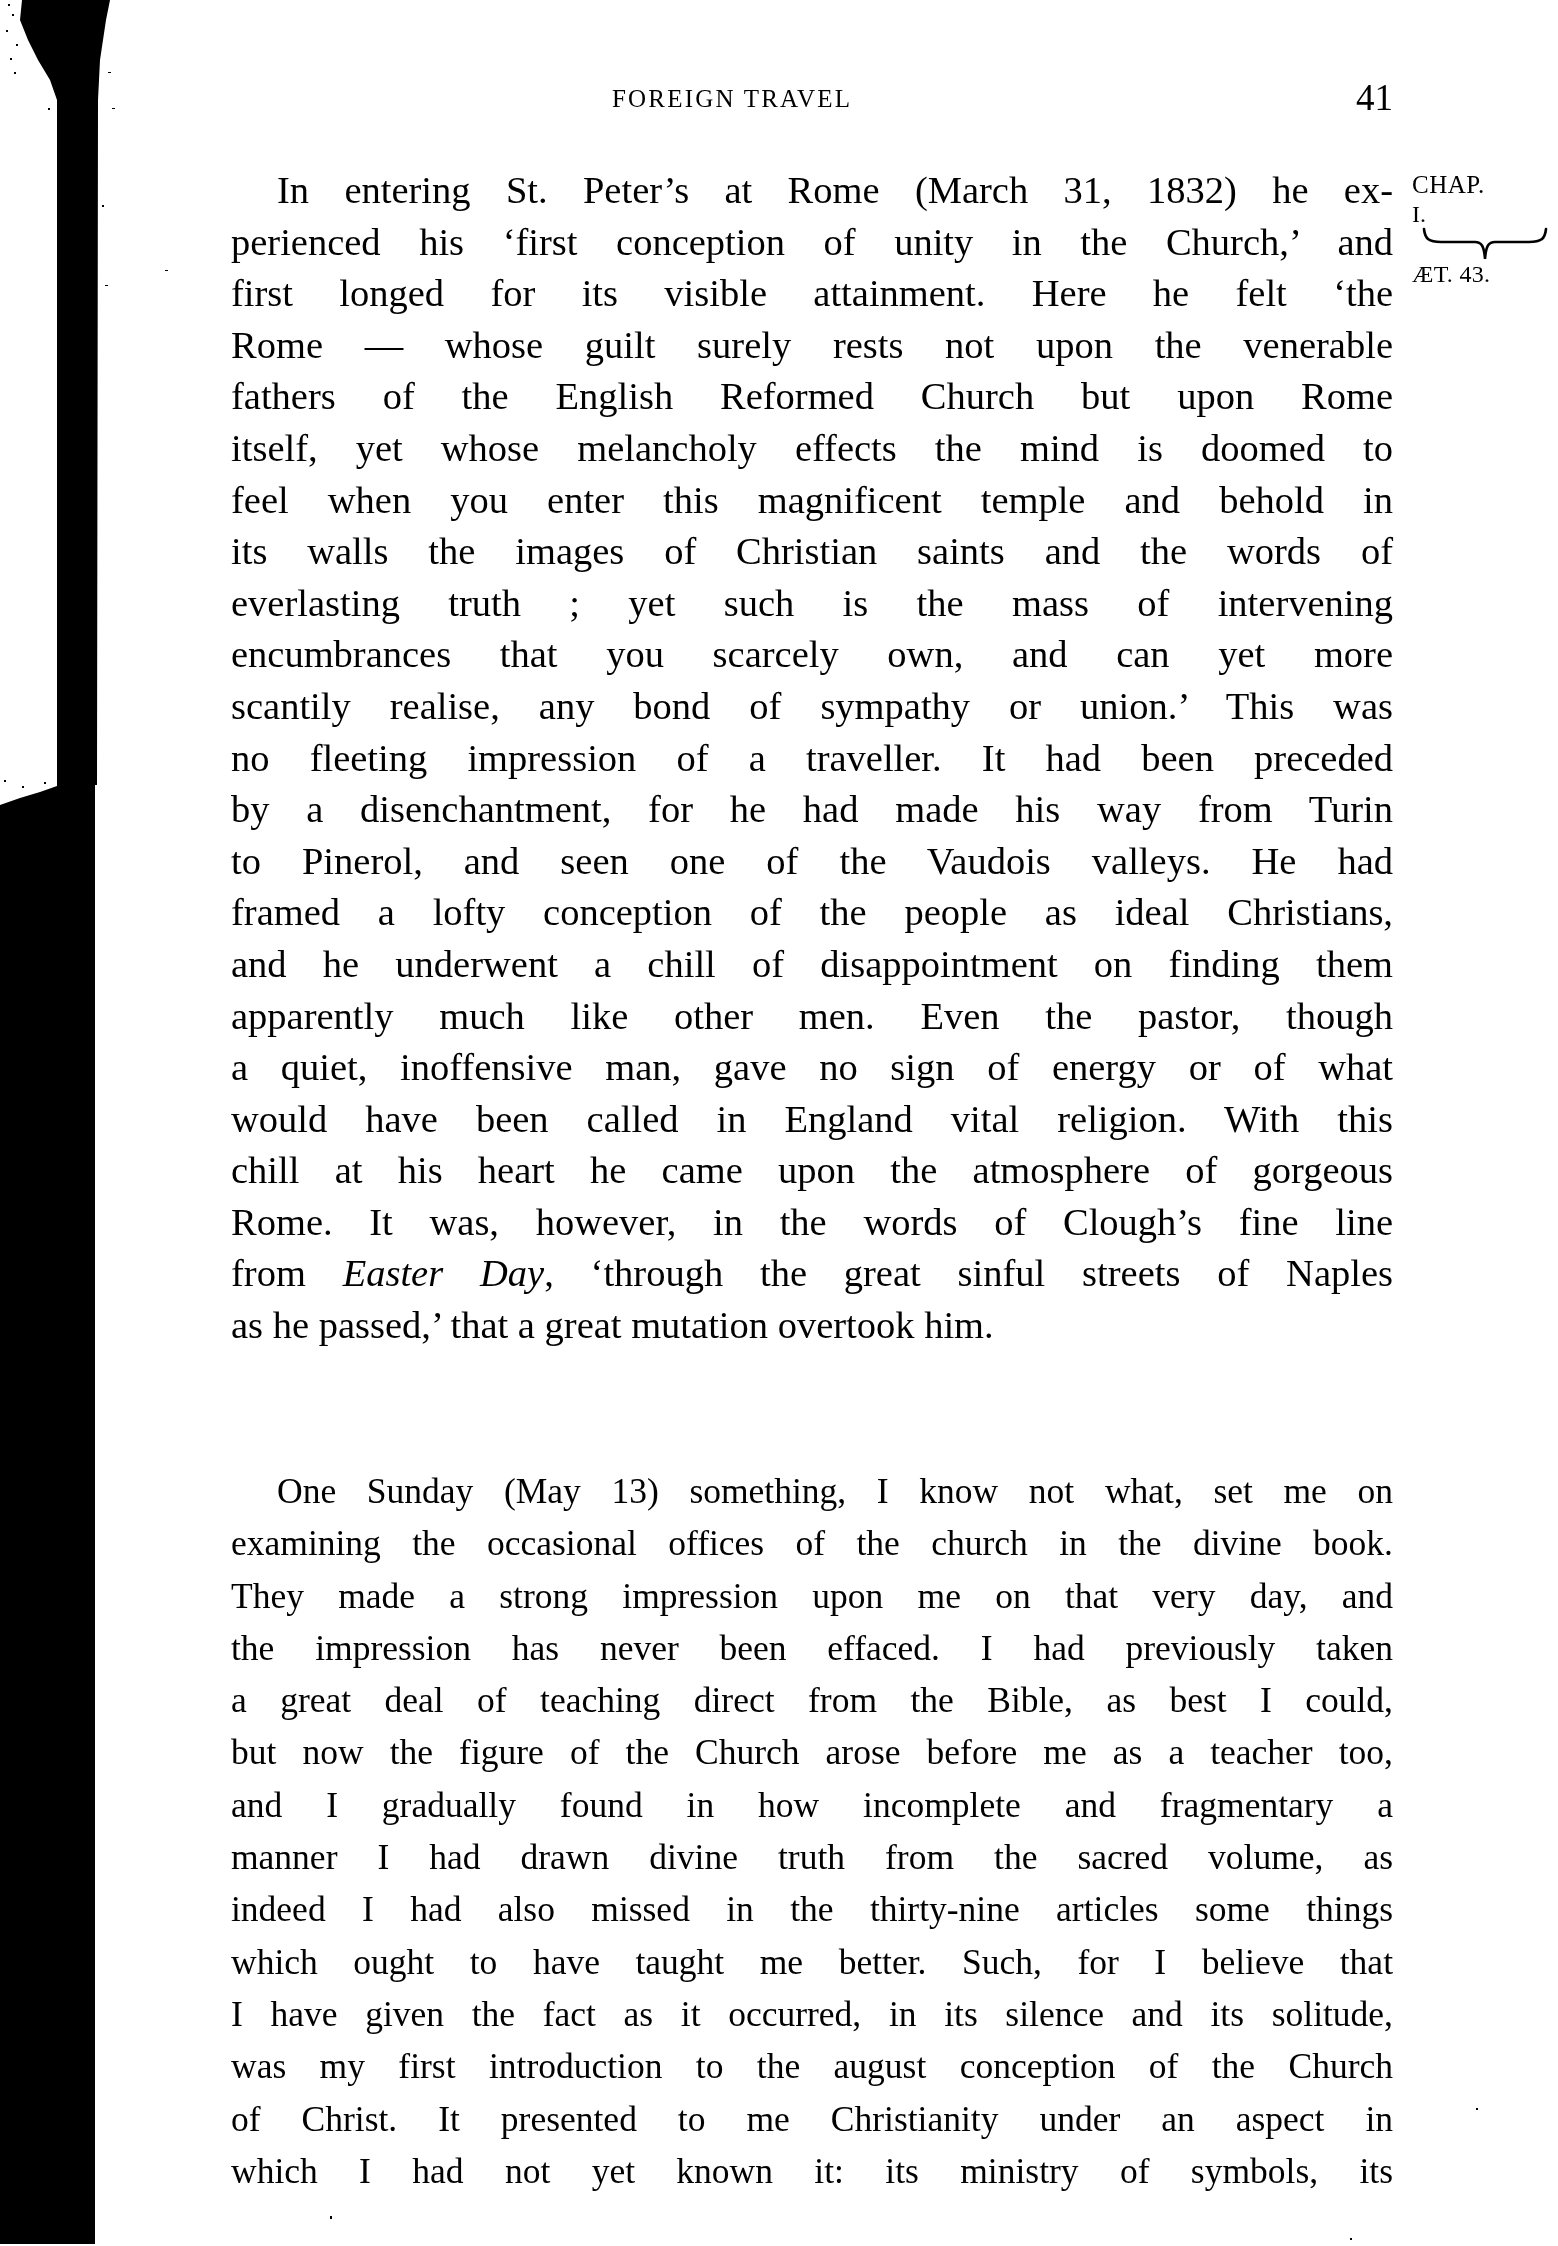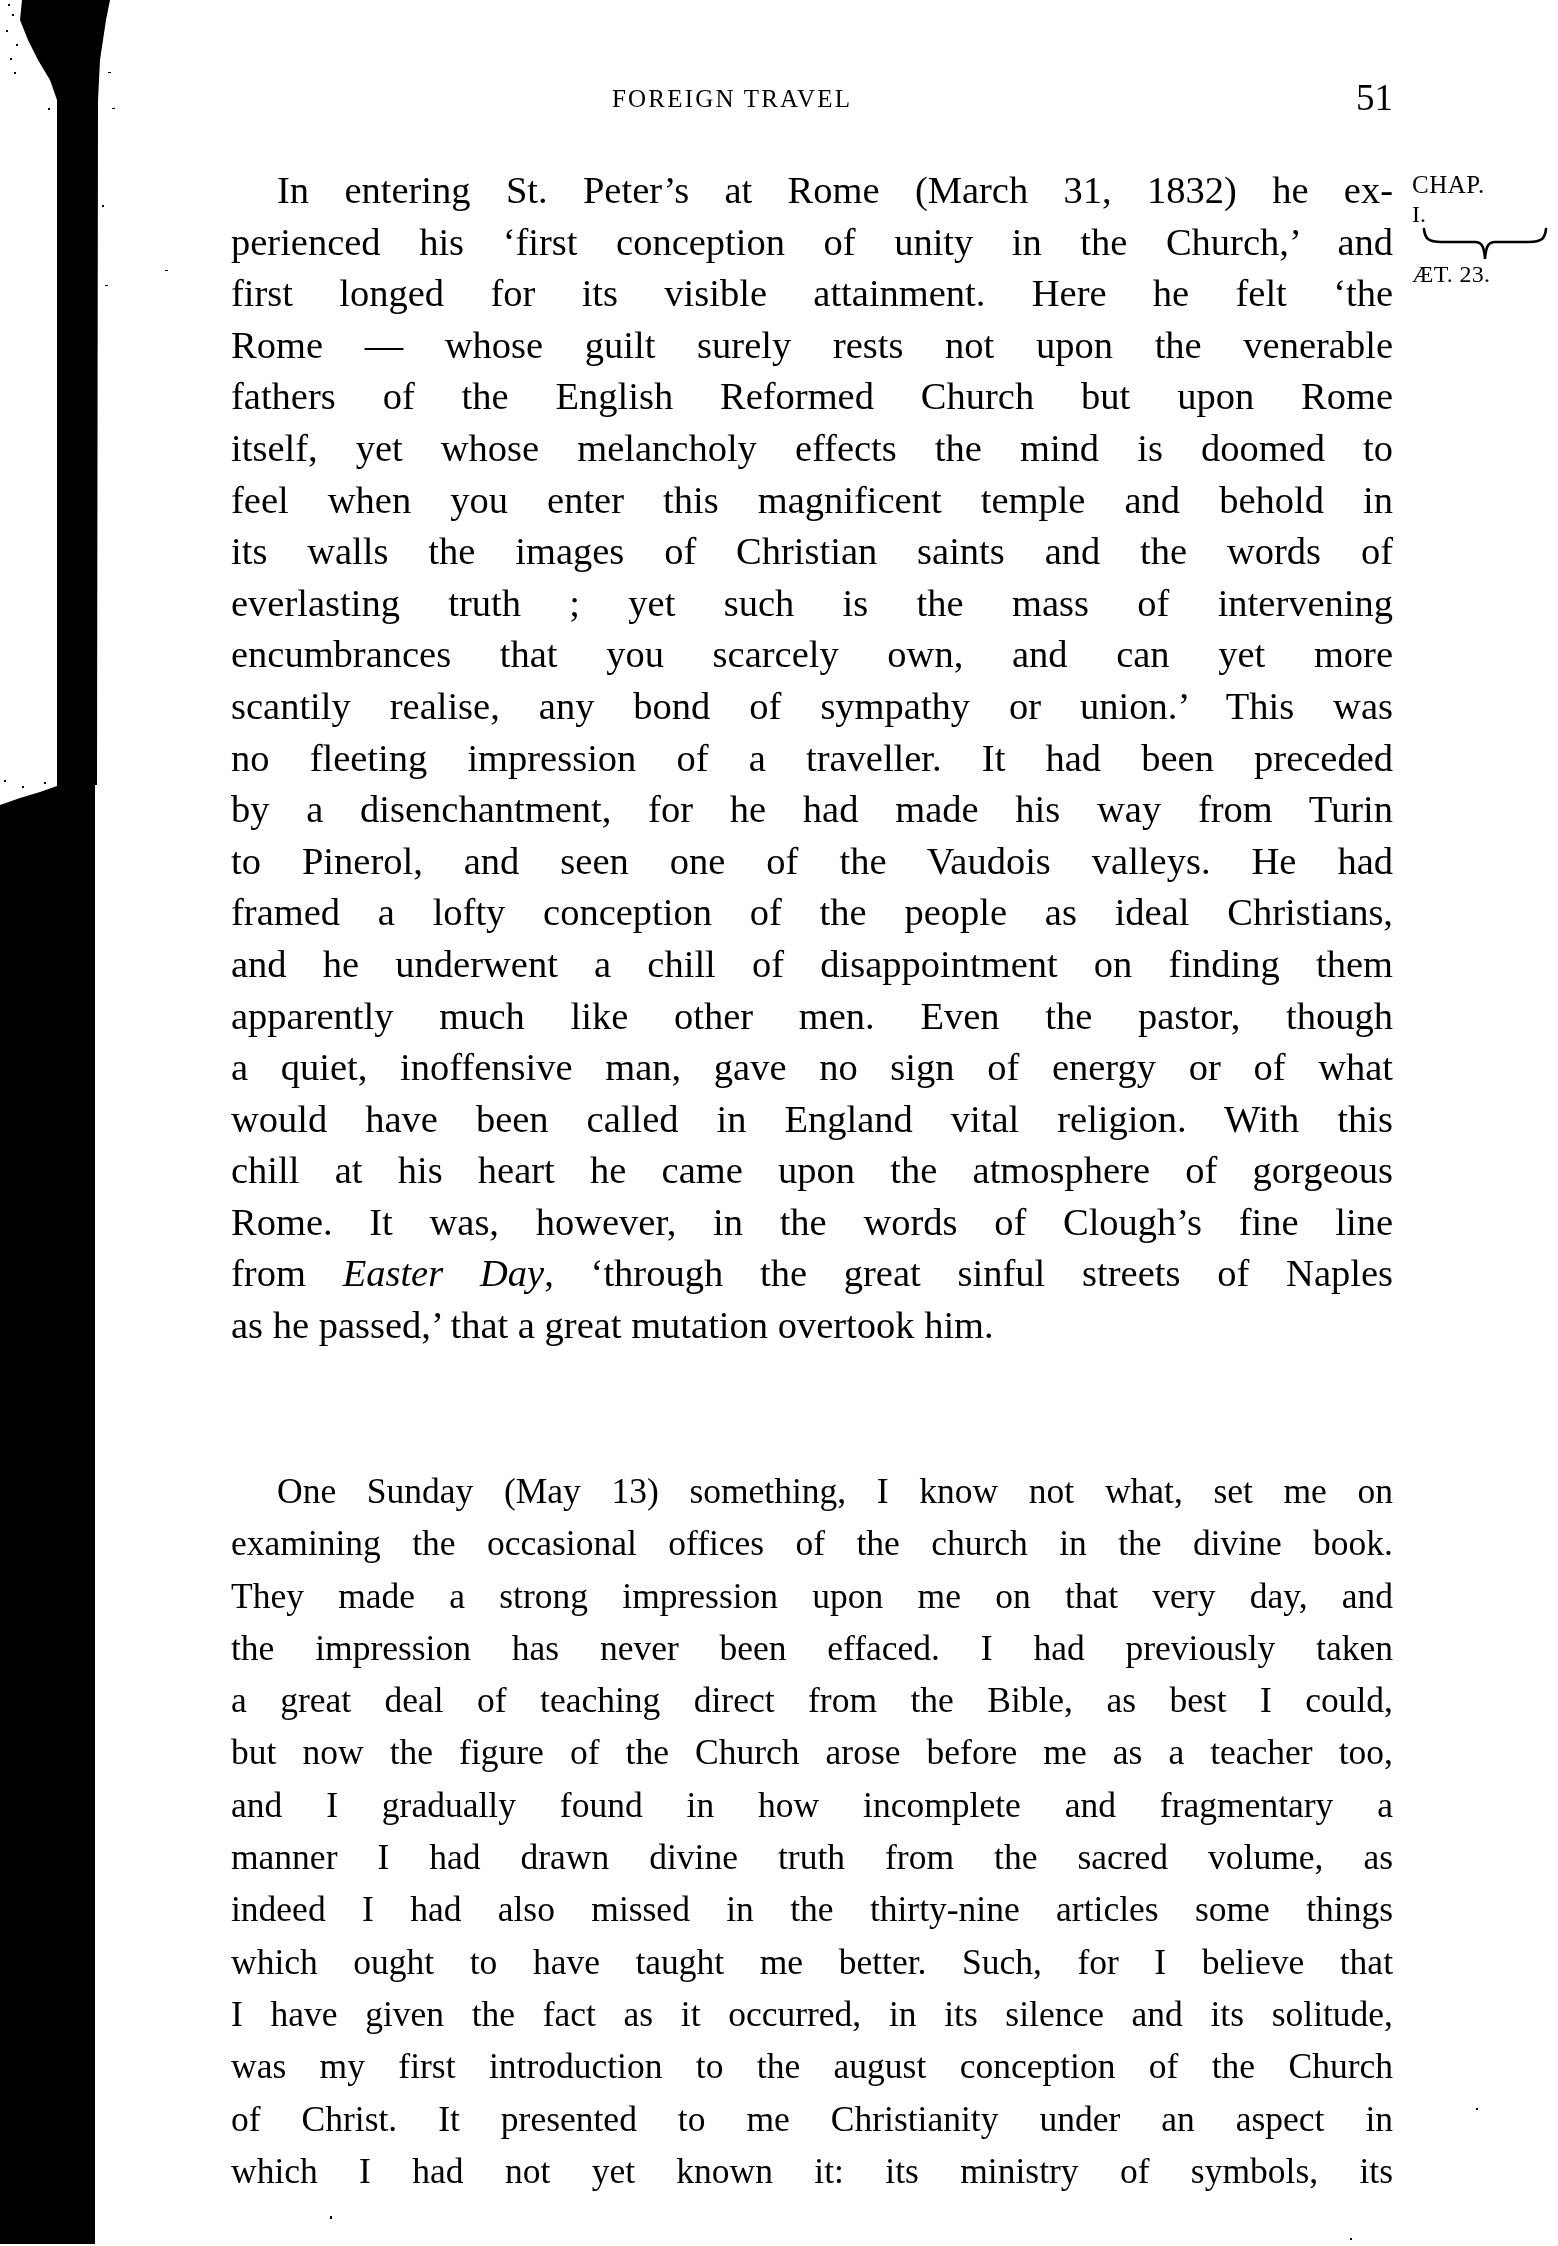--- a/index.html
+++ b/index.html
@@ -135,30 +135,30 @@
     <rect x="105" y="285" width="3" height="1"></rect>
     <rect x="102" y="205" width="2" height="2"></rect>
     <rect x="4" y="780" width="2" height="2"></rect>
     <rect x="22" y="786" width="2" height="2"></rect>
     <rect x="44" y="782" width="2" height="2"></rect>
   </g>
 </svg>
 
 <div class="running-head">
   <span class="running-title">FOREIGN TRAVEL</span>
-  <span class="page-number">51</span>
+  <span class="page-number">41</span>
 </div>
 
 <div class="margin-note">
   <div class="chap">CHAP.</div>
   <div class="chap-num">I.</div>
   <svg class="brace" viewBox="0 0 128 34">
     <path d="M3,2 C4,12 8,15 20,15 L54,15 C60,15 63,18 64,32 C65,18 68,15 74,15 L108,15 C120,15 124,12 125,2" fill="none" stroke="#000" stroke-width="2.6" stroke-linecap="round"></path>
   </svg>
-  <div class="age">ÆT. 23.</div>
+  <div class="age">ÆT. 43.</div>
 </div>
 
 <div class="main-text para-1">
   <span class="line first">In entering St. Peter’s at Rome (March 31, 1832) he ex-</span>
   <span class="line">perienced his ‘first conception of unity in the Church,’ and</span>
   <span class="line">first longed for its visible attainment.  Here he felt ‘the</span>
   <span class="line">Rome — whose guilt surely rests not upon the venerable</span>
   <span class="line">fathers of the English Reformed Church but upon Rome</span>
   <span class="line">itself, yet whose melancholy effects the mind is doomed to</span>
   <span class="line">feel when you enter this magnificent temple and behold in</span>

